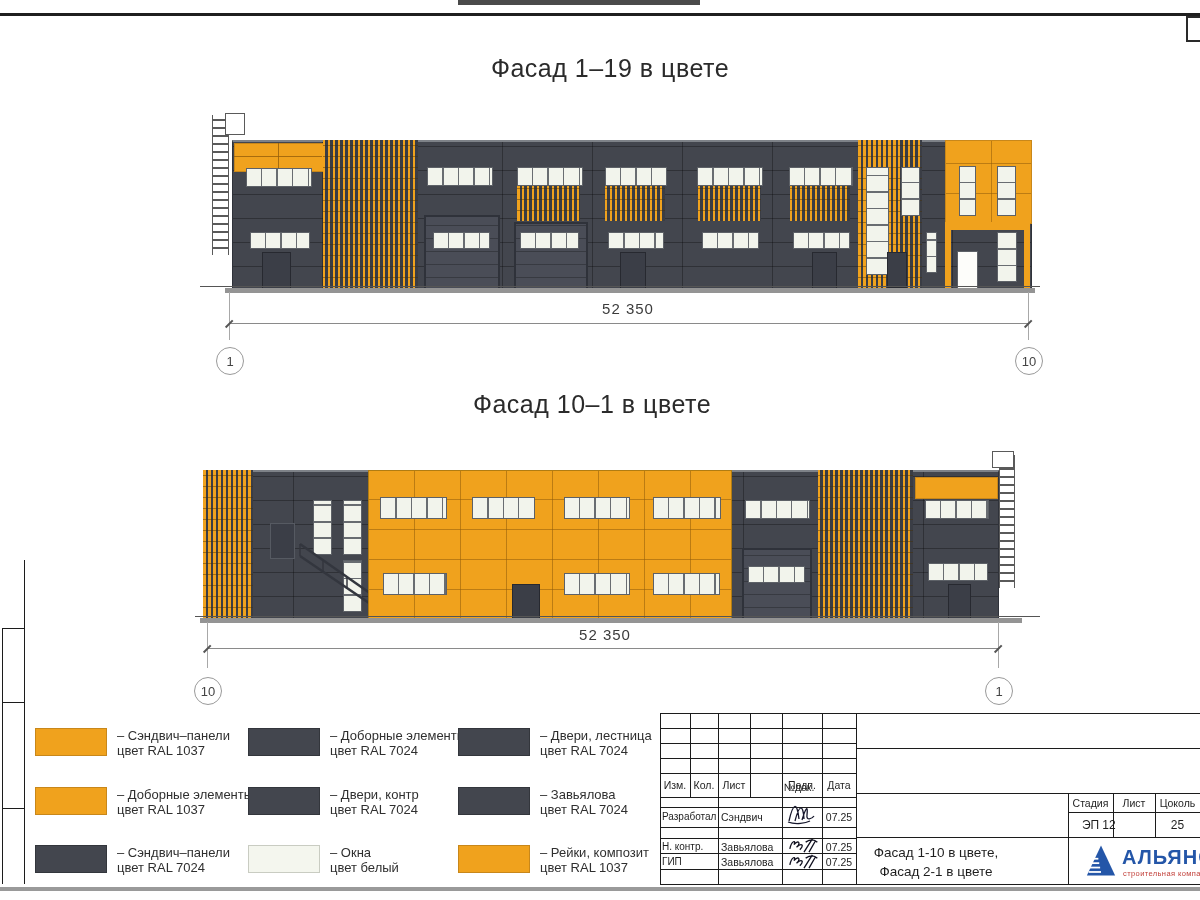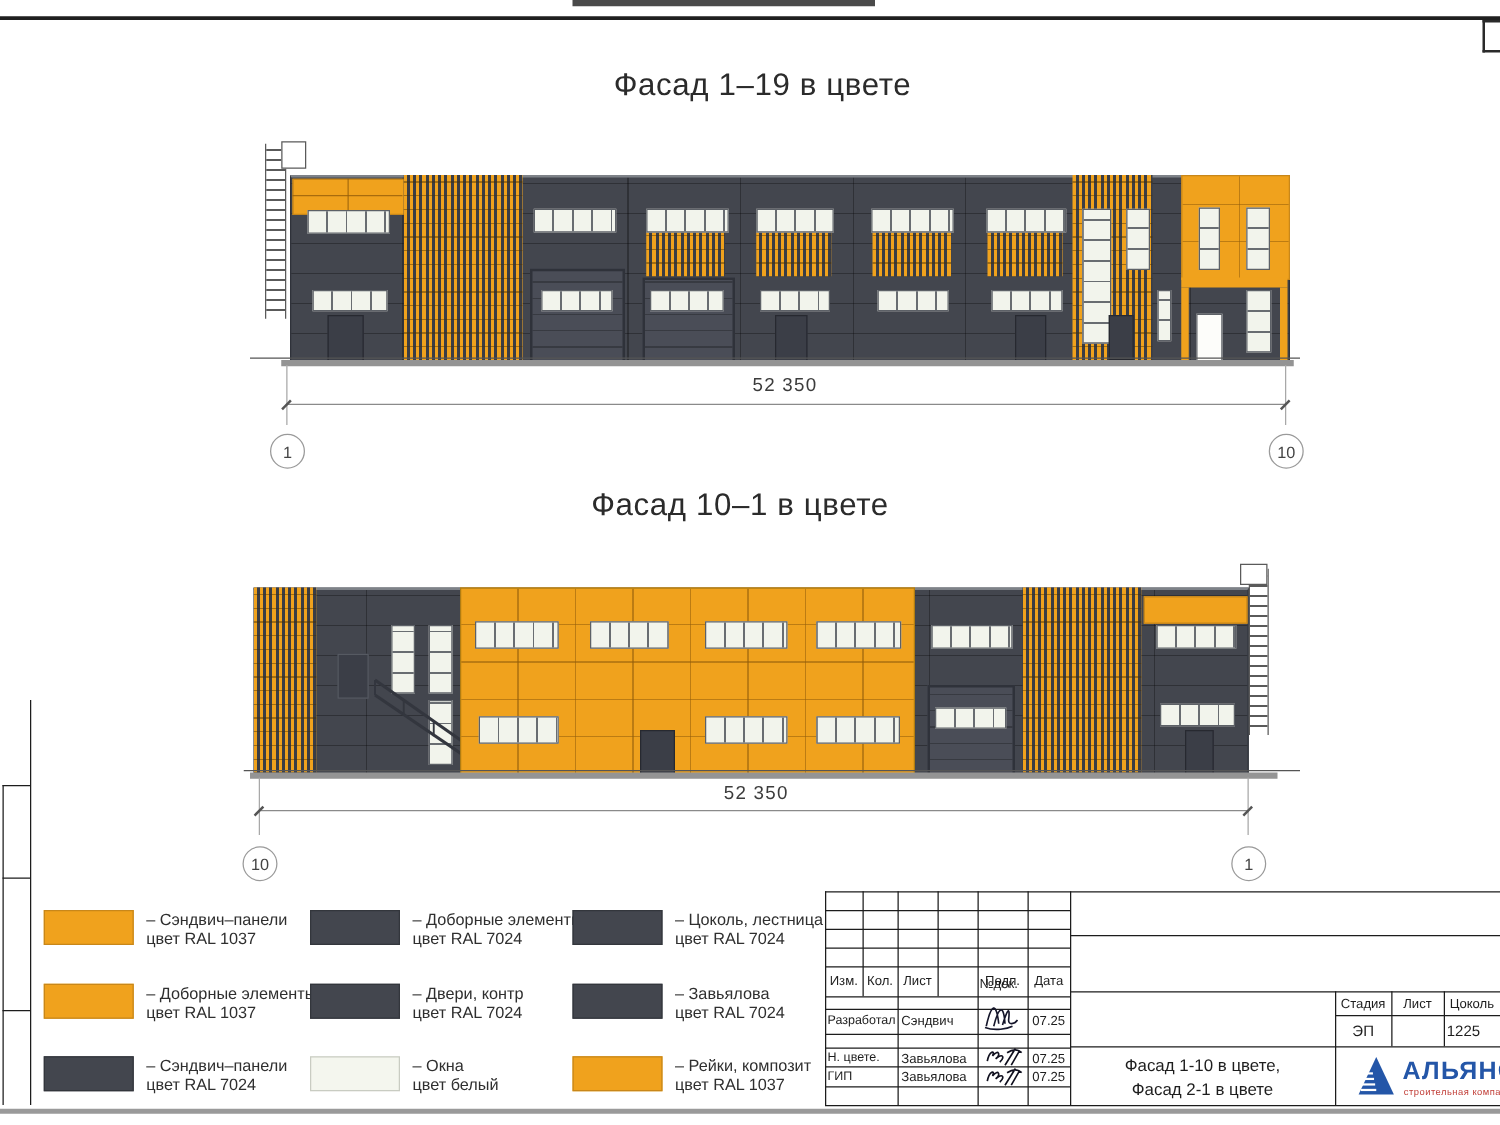--- a/index.html
+++ b/index.html
@@ -225,21 +225,21 @@
     <div class="leg-text" style="left:117px;top:845px;"><span>– Сэндвич–панели</span><br><span>цвет RAL 7024</span></div>
 
     <div class="sw dark" style="left:248px;top:728px;"></div>
     <div class="leg-text" style="left:330px;top:728px;"><span>– Доборные элементы</span><br><span>цвет RAL 7024</span></div>
     <div class="sw dark" style="left:248px;top:787px;"></div>
     <div class="leg-text" style="left:330px;top:787px;"><span>– Двери, контр</span><br><span>цвет RAL 7024</span></div>
     <div class="sw window" style="left:248px;top:845px;"></div>
     <div class="leg-text" style="left:330px;top:845px;"><span>– Окна</span><br><span>цвет белый</span></div>
 
     <div class="sw dark" style="left:458px;top:728px;"></div>
-    <div class="leg-text" style="left:540px;top:728px;"><span>– Цоколь, лестница</span><br><span>цвет RAL 7024</span></div>
+    <div class="leg-text" style="left:540px;top:728px;"><span>– Двери, лестница</span><br><span>цвет RAL 7024</span></div>
     <div class="sw dark" style="left:458px;top:787px;"></div>
     <div class="leg-text" style="left:540px;top:787px;"><span>– Завьялова</span><br><span>цвет RAL 7024</span></div>
     <div class="sw orange" style="left:458px;top:845px;"></div>
     <div class="leg-text" style="left:540px;top:845px;"><span>– Рейки, композит</span><br><span>цвет RAL 1037</span></div>
   </div>
 
   <div>
 
     <div class="vln" style="left:660px;top:713px;height:171px;"></div>
     <div class="vln" style="left:690px;top:713px;height:84px;"></div>
@@ -278,42 +278,42 @@
     <div class="tb c" style="left:782px;top:779px;width:40px;">Подп.</div>
     <div class="tb c" style="left:822px;top:779px;width:34px;">Дата</div>
 
     <div class="tb" style="left:662px;top:811px;font-size:10px;">Разработал</div>
     <div class="tb" style="left:721px;top:811px;">Сэндвич</div>
     <svg class="abs" style="left:786px;top:799px;" width="34" height="27" viewBox="0 0 34 27">
       <path d="M3 22 C7 4, 11 2, 13 20 M9 22 C13 6, 17 4, 18 20 M2 23 C10 26, 20 24, 24 22 M16 21 C20 8, 22 6, 21 16 C20 22, 26 20, 28 17" stroke="#15162b" stroke-width="1.3" fill="none"></path>
     </svg>
     <div class="tb c" style="left:822px;top:811px;width:34px;">07.25</div>
 
-    <div class="tb" style="left:662px;top:841px;font-size:10px;">Н. цвете.</div>
+    <div class="tb" style="left:662px;top:841px;font-size:10px;">Н. контр.</div>
     <div class="tb" style="left:721px;top:841px;">Завьялова</div>
     <svg class="abs" style="left:786px;top:838px;" width="36" height="15" viewBox="0 0 40 18">
       <path d="M3 13 C5 3, 11 2, 8 8 C14 1, 16 7, 11 11 C18 5, 20 9, 15 14 M20 17 L30 1 M26 17 L34 3 M22 5 C28 1, 33 2, 36 5" stroke="#10101f" stroke-width="1.6" fill="none"></path>
     </svg>
     <div class="tb c" style="left:822px;top:841px;width:34px;">07.25</div>
 
     <div class="tb" style="left:662px;top:856px;font-size:10px;">ГИП</div>
     <div class="tb" style="left:721px;top:856px;">Завьялова</div>
     <svg class="abs" style="left:786px;top:854px;" width="36" height="15" viewBox="0 0 40 18">
       <path d="M3 13 C5 3, 11 2, 8 8 C14 1, 16 7, 11 11 C18 5, 20 9, 15 14 M20 17 L30 1 M26 17 L34 3 M22 5 C28 1, 33 2, 36 5" stroke="#10101f" stroke-width="1.6" fill="none"></path>
     </svg>
     <div class="tb c" style="left:822px;top:856px;width:34px;">07.25</div>
 
     <div class="tb c" style="left:1068px;top:797px;width:45px;">Стадия</div>
     <div class="tb c" style="left:1113px;top:797px;width:42px;">Лист</div>
     <div class="tb c" style="left:1155px;top:797px;width:45px;">Цоколь</div>
     <div class="tb c" style="left:1068px;top:818px;width:45px;font-size:12px;">ЭП</div>
-    <div class="tb c" style="left:1113px;top:818px;width:42px;font-size:12px;padding-left:30px;">12</div>
+    <div class="tb c" style="left:1058px;top:818px;width:42px;font-size:12px;padding-left:30px;">12</div>
     <div class="tb c" style="left:1155px;top:818px;width:45px;font-size:12px;">25</div>
 
-    <div class="doc-title" style="left:858px;top:843px;width:208px;">
+    <div class="doc-title" style="left:832px;top:843px;width:208px;">
       <span>Фасад 1-10 в цвете,</span><br>
       <span>Фасад 2-1 в цвете</span>
     </div>
 
     <div>
       <svg class="abs" style="left:1086px;top:844px;" width="30" height="33" viewBox="0 0 34 36">
         <polygon points="17,1 33,35 1,35" fill="#2456A8"></polygon>
         <rect x="6" y="15" width="8" height="2" fill="#fff"></rect>
         <rect x="5" y="20" width="10" height="2" fill="#fff"></rect>
         <rect x="4" y="25" width="12" height="2" fill="#fff"></rect>

